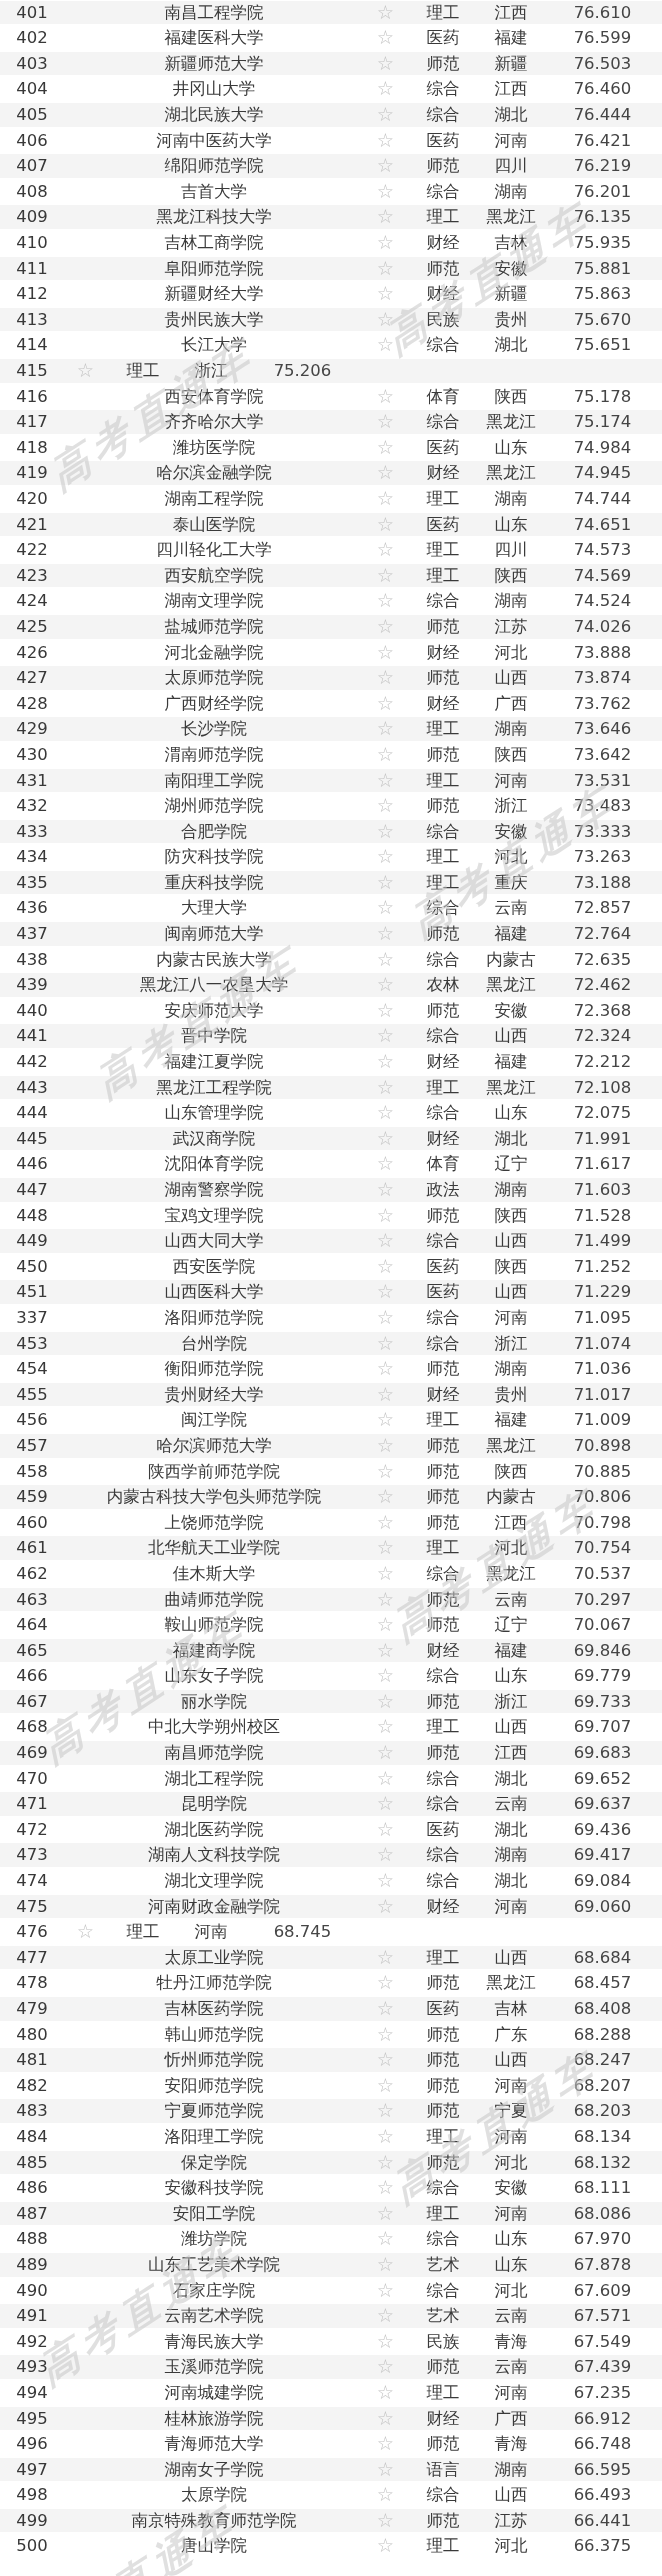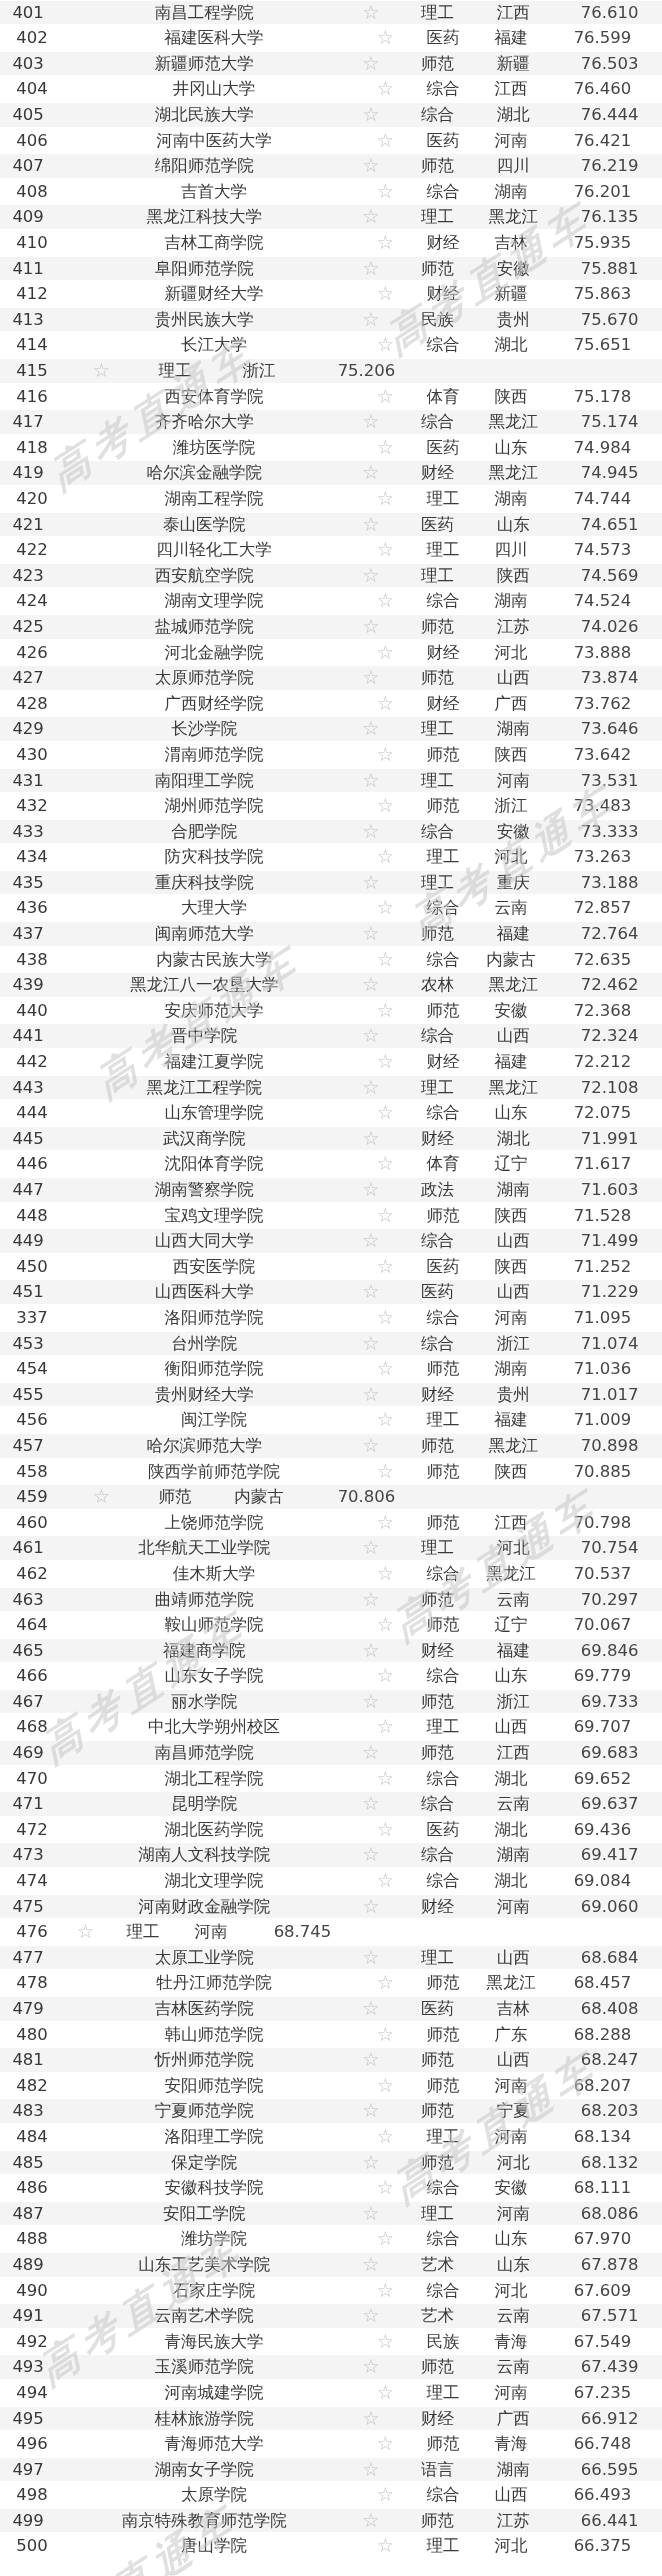--- a/index.html
+++ b/index.html
@@ -11,21 +11,21 @@
     position:relative;
   }
   .page{position:relative;width:662px;height:2576px;overflow:hidden;}
   #rows{position:relative;z-index:1;padding-top:0.7px;}
   .row{
     display:flex;align-items:center;
     height:23.6px;border-bottom:2.1px solid #ffffff;
     font-size:16.5px;color:var(--row-text,#3a3a3a);
     line-height:23.6px;
   }
-  .row.striped{background:var(--stripe,#f4f4f4);gap:16px;}
+  .row.striped{background:var(--stripe,#f4f4f4);}
   .cell{display:block;text-align:center;white-space:nowrap;overflow:visible;}
   .cell.rank{width:64px;color:#383838;}
   .cell.name{width:300px;letter-spacing:0px;}
   .cell.star{
     width:43px;font-size:19.3px;color:var(--star,#c2c2c2);
     cursor:pointer;line-height:23.6px;
   }
   .cell.cat{width:72px;}
   .cell.prov{width:64px;}
   .cell.score{width:119px;color:#454545;}
@@ -565,20 +565,21 @@
       <span class="cell rank">458</span>
       <span class="cell name">陕西学前师范学院</span>
       <span class="cell star">☆</span>
       <span class="cell cat">师范</span>
       <span class="cell prov">陕西</span>
       <span class="cell score">70.885</span>
     </div>
 
     <div class="row striped">
       <span class="cell rank">459</span>
+      <span class="cell name">内蒙古科技大学包头师范学院</span>
       <span class="cell star">☆</span>
       <span class="cell cat">师范</span>
       <span class="cell prov">内蒙古</span>
       <span class="cell score">70.806</span>
     </div>
 
     <div class="row">
       <span class="cell rank">460</span>
       <span class="cell name">上饶师范学院</span>
       <span class="cell star">☆</span>

